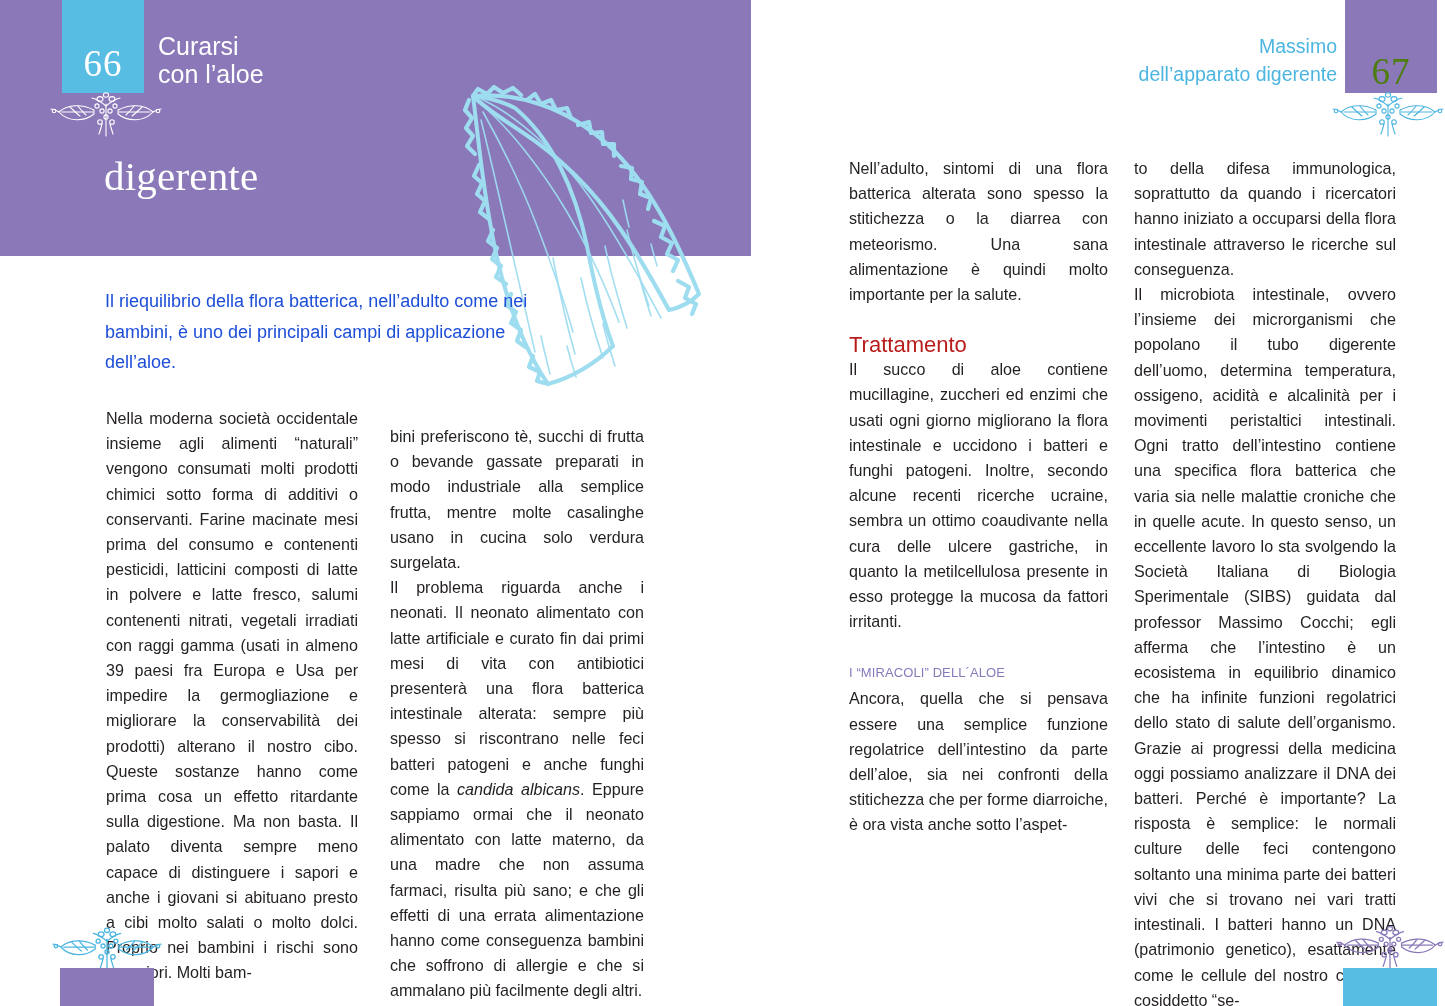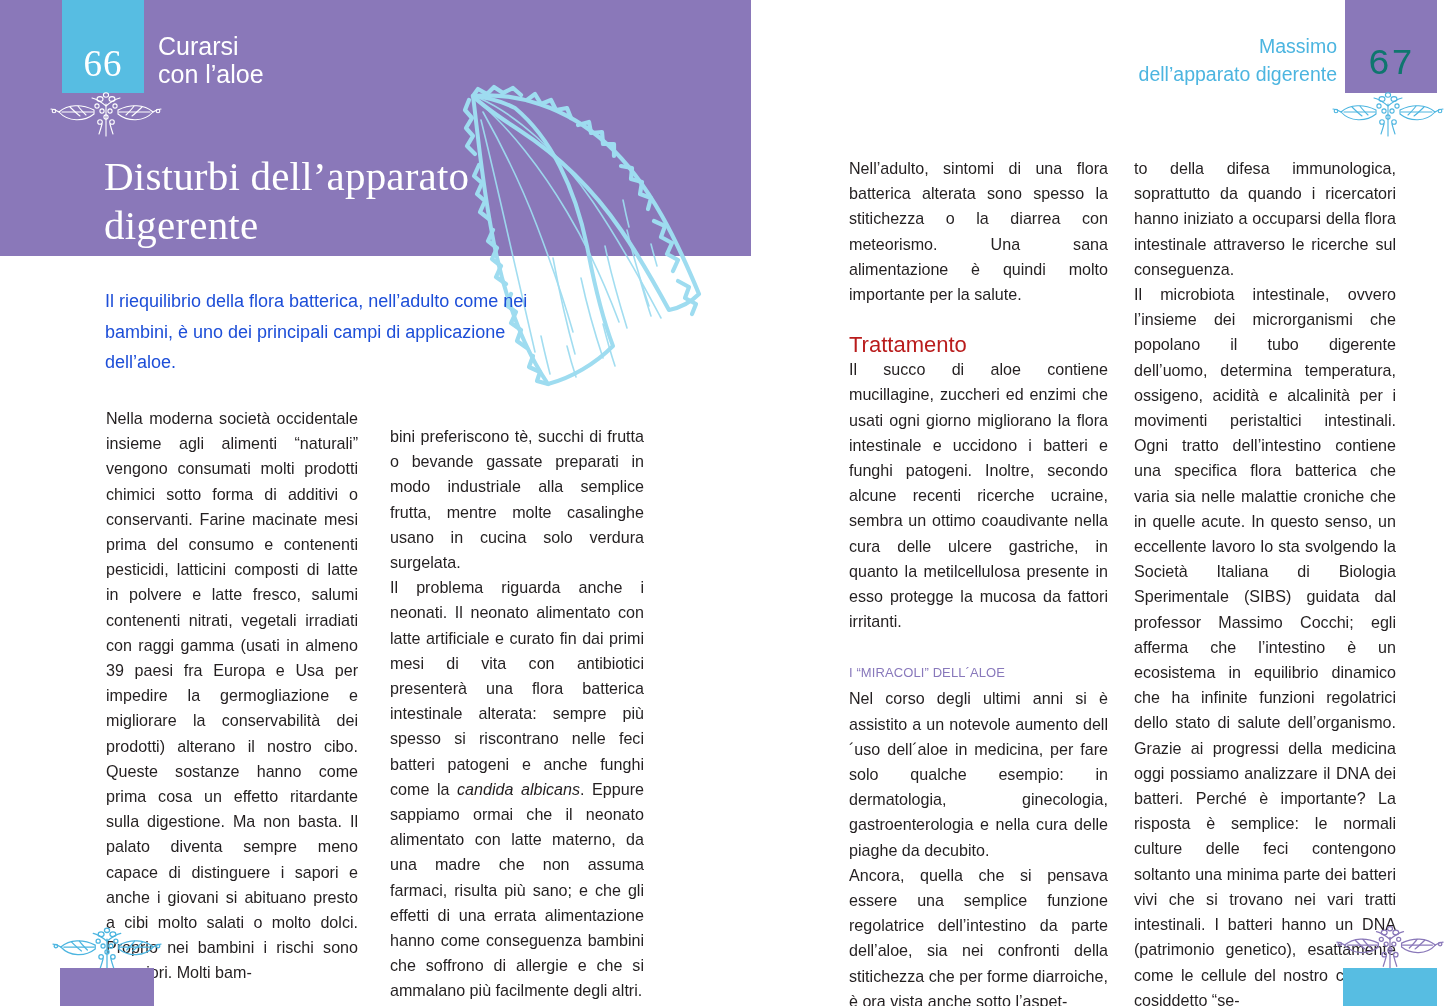--- a/index.html
+++ b/index.html
@@ -112,27 +112,26 @@
     width: 92px;
     height: 93px;
     background: #8a78b9;
   }
   .folio-num-right {
     position: absolute;
     left: 1345px;
     top: 0;
     width: 92px;
     height: 93px;
-    color: #0f766e;
-    font-family: Liberation Mono, monospace;
+    color: #4d7c0f;
+    font-family: Liberation Serif, serif;
     font-size: 37px;
     display: flex;
     align-items: flex-end;
     justify-content: center;
-    padding-bottom: 8px;
     box-sizing: border-box;
     letter-spacing: 1px;
   }
   .running-head-right {
     position: absolute;
     right: 108px;
     top: 32px;
     color: #4cb5e0;
     font-size: 19.5px;
     line-height: 28px;
@@ -256,21 +255,20 @@
       <path d="M100 22 C90 22 78 22 69 22"></path>
       <path d="M92 17 C89 20 86 23 82 26 M84 16 C82 19 79 22 76 25"></path>
       <path d="M9 22 C6 20 4 19 1 19"></path>
       <circle cx="4" cy="21" r="1.8"></circle>
       <path d="M103 22 C106 20 108 19 111 19"></path>
       <circle cx="108" cy="21" r="1.8"></circle>
     </g>
   </svg>
 
   <div class="chapter-title">
-    <div>Disturbi dell’apparato</div>
     <div>digerente</div>
   </div>
 
   <svg class="aloe-leaf" viewBox="0 0 300 310">
     <g fill="none" stroke="#9edcf0" stroke-width="4.2" stroke-linecap="round" stroke-linejoin="round">
       <path d="M18 18 C60 14 110 28 152 66 C196 106 224 168 244 216
                C236 224 224 230 214 232 C202 210 184 178 166 152
                C140 114 104 78 64 52 C46 40 30 30 18 18 Z"></path>
       <path d="M18 18 L23 11 L32 16 L39 9 L48 15 L58 10 L66 17"></path>
       <path d="M72 22 L80 16 L86 26 L96 22 L101 32 L112 30 L116 40"></path>
@@ -353,21 +351,20 @@
       <path d="M103 22 C106 20 108 19 111 19"></path>
       <circle cx="108" cy="21" r="1.8"></circle>
     </g>
   </svg>
 
   <div class="col col-3">
     <p>Nell’adulto, sintomi di una flora batterica alterata sono spesso la stitichezza o la diarrea con meteorismo. Una sana alimentazione è quindi molto importante per la salute.</p>
     <p class="sub-head">Trattamento</p>
     <p>Il succo di aloe contiene mucillagine, zuccheri ed enzimi che usati ogni giorno migliorano la flora intestinale e uccidono i batteri e funghi patogeni. Inoltre, secondo alcune recenti ricerche ucraine, sembra un ottimo coaudivante nella cura delle ulcere gastriche, in quanto la metilcellulosa presente in esso protegge la mucosa da fattori irritanti.</p>
     <p class="sec-head">I “MIRACOLI” DELL´ALOE</p>
-    <p>Nel corso degli ultimi anni si è assistito a un notevole aumento dell´uso dell´aloe in medicina, per fare solo qualche esempio: in dermatologia, ginecologia, gastroenterologia e nella cura delle piaghe da decubito.</p>
     <p>Ancora, quella che si pensava essere una semplice funzione regolatrice dell’intestino da parte dell’aloe, sia nei confronti della stitichezza che per forme diarroiche, è ora vista anche sotto l’aspet-</p>
   </div>
 
   <div class="col col-4">
     <p>to della difesa immunologica, soprattutto da quando i ricercatori hanno iniziato a occuparsi della flora intestinale attraverso le ricerche sul conseguenza.</p>
     <p>Il microbiota intestinale, ovvero l’insieme dei microrganismi che popolano il tubo digerente dell’uomo, determina temperatura, ossigeno, acidità e alcalinità per i movimenti peristaltici intestinali. Ogni tratto dell’intestino contiene una specifica flora batterica che varia sia nelle malattie croniche che in quelle acute. In questo senso, un eccellente lavoro lo sta svolgendo la Società Italiana di Biologia Sperimentale (SIBS) guidata dal professor Massimo Cocchi; egli afferma che l’intestino è un ecosistema in equilibrio dinamico che ha infinite funzioni regolatrici dello stato di salute dell’organismo. Grazie ai progressi della medicina oggi possiamo analizzare il DNA dei batteri. Perché è importante? La risposta è semplice: le normali culture delle feci contengono soltanto una minima parte dei batteri vivi che si trovano nei vari tratti intestinali. I batteri hanno un DNA (patrimonio genetico), esattamente come le cellule del nostro corpo. Il cosiddetto “se-</p>
   </div>
 
   <svg class="ornament-left-bottom" viewBox="0 0 112 48">
     <g fill="none" stroke="#4cb5e0" stroke-width="1.3" stroke-linecap="round">

